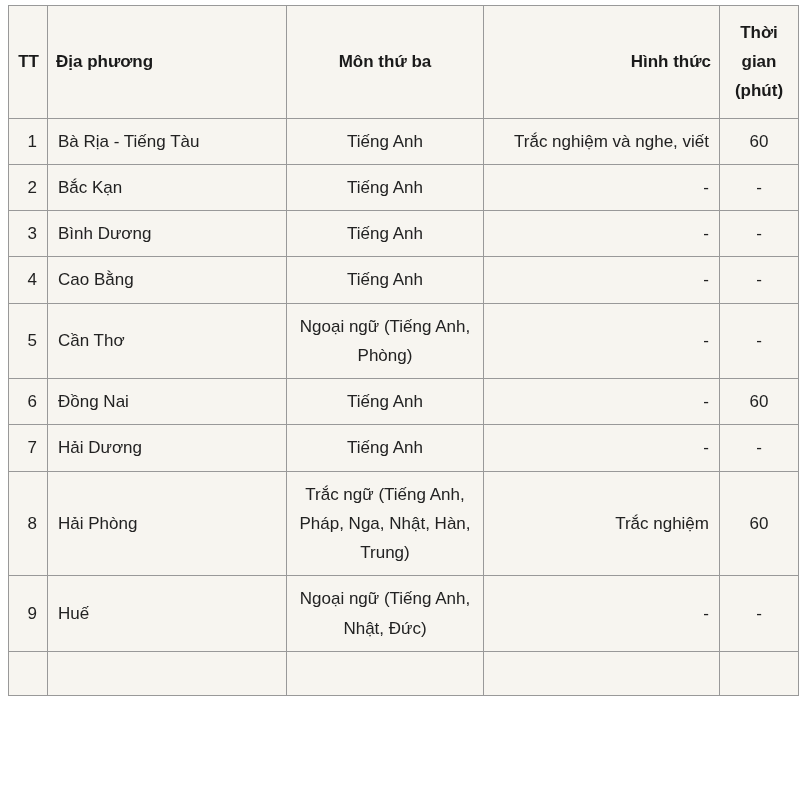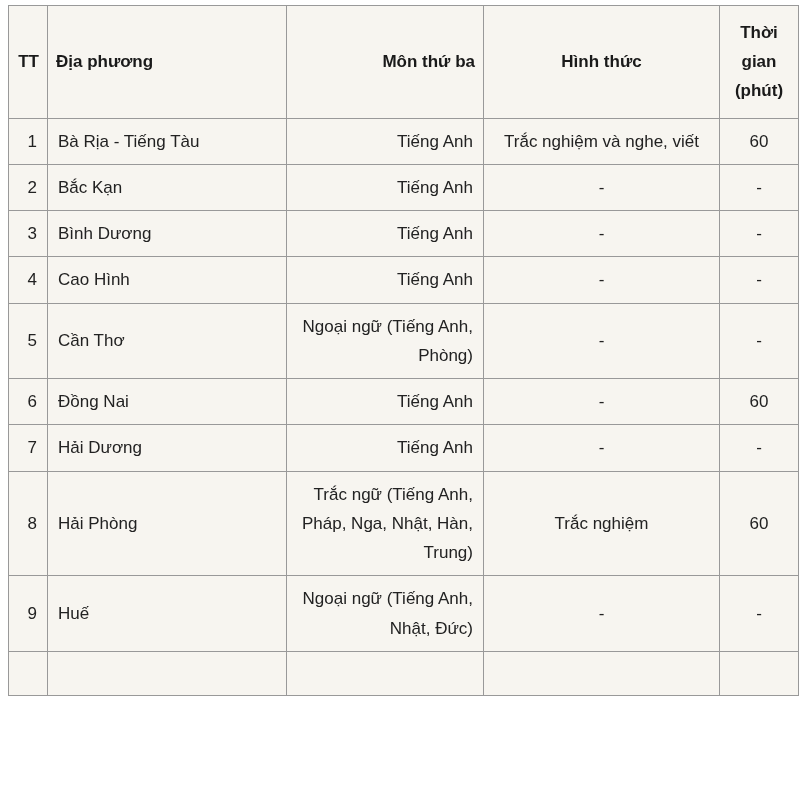--- a/index.html
+++ b/index.html
@@ -39,22 +39,22 @@
     overflow: hidden;
   }
   thead th {
     font-weight: bold;
     text-align: center;
     padding: 12px 8px;
     color: #1a1a1a;
   }
   .col-tt        { text-align: right; }
   .col-dia-phuong{ text-align: left; margin-top: 47px; }
-  .col-mon-thu-ba{ text-align: right; }
-  .col-hinh-thuc { text-align: center; }
+  .col-mon-thu-ba{ text-align: center; }
+  .col-hinh-thuc { text-align: right; }
   .col-thoi-gian { text-align: center; }
   tr.partial-row td { height: 44px; }
 </style>
 </head>
 <body>
 
 <div class="page">
   <table class="data-table">
     <colgroup>
       <col style="width:39px">
@@ -89,21 +89,21 @@
         </tr>
         <tr>
           <td class="col-tt">3</td>
           <td class="col-dia-phuong">Bình Dương</td>
           <td class="col-mon-thu-ba">Tiếng Anh</td>
           <td class="col-hinh-thuc">-</td>
           <td class="col-thoi-gian">-</td>
         </tr>
         <tr>
           <td class="col-tt">4</td>
-          <td class="col-dia-phuong">Cao Hình</td>
+          <td class="col-dia-phuong">Cao Bằng</td>
           <td class="col-mon-thu-ba">Tiếng Anh</td>
           <td class="col-hinh-thuc">-</td>
           <td class="col-thoi-gian">-</td>
         </tr>
         <tr>
           <td class="col-tt">5</td>
           <td class="col-dia-phuong">Cần Thơ</td>
           <td class="col-mon-thu-ba">Ngoại ngữ (Tiếng Anh, Phòng)</td>
           <td class="col-hinh-thuc">-</td>
           <td class="col-thoi-gian">-</td>

